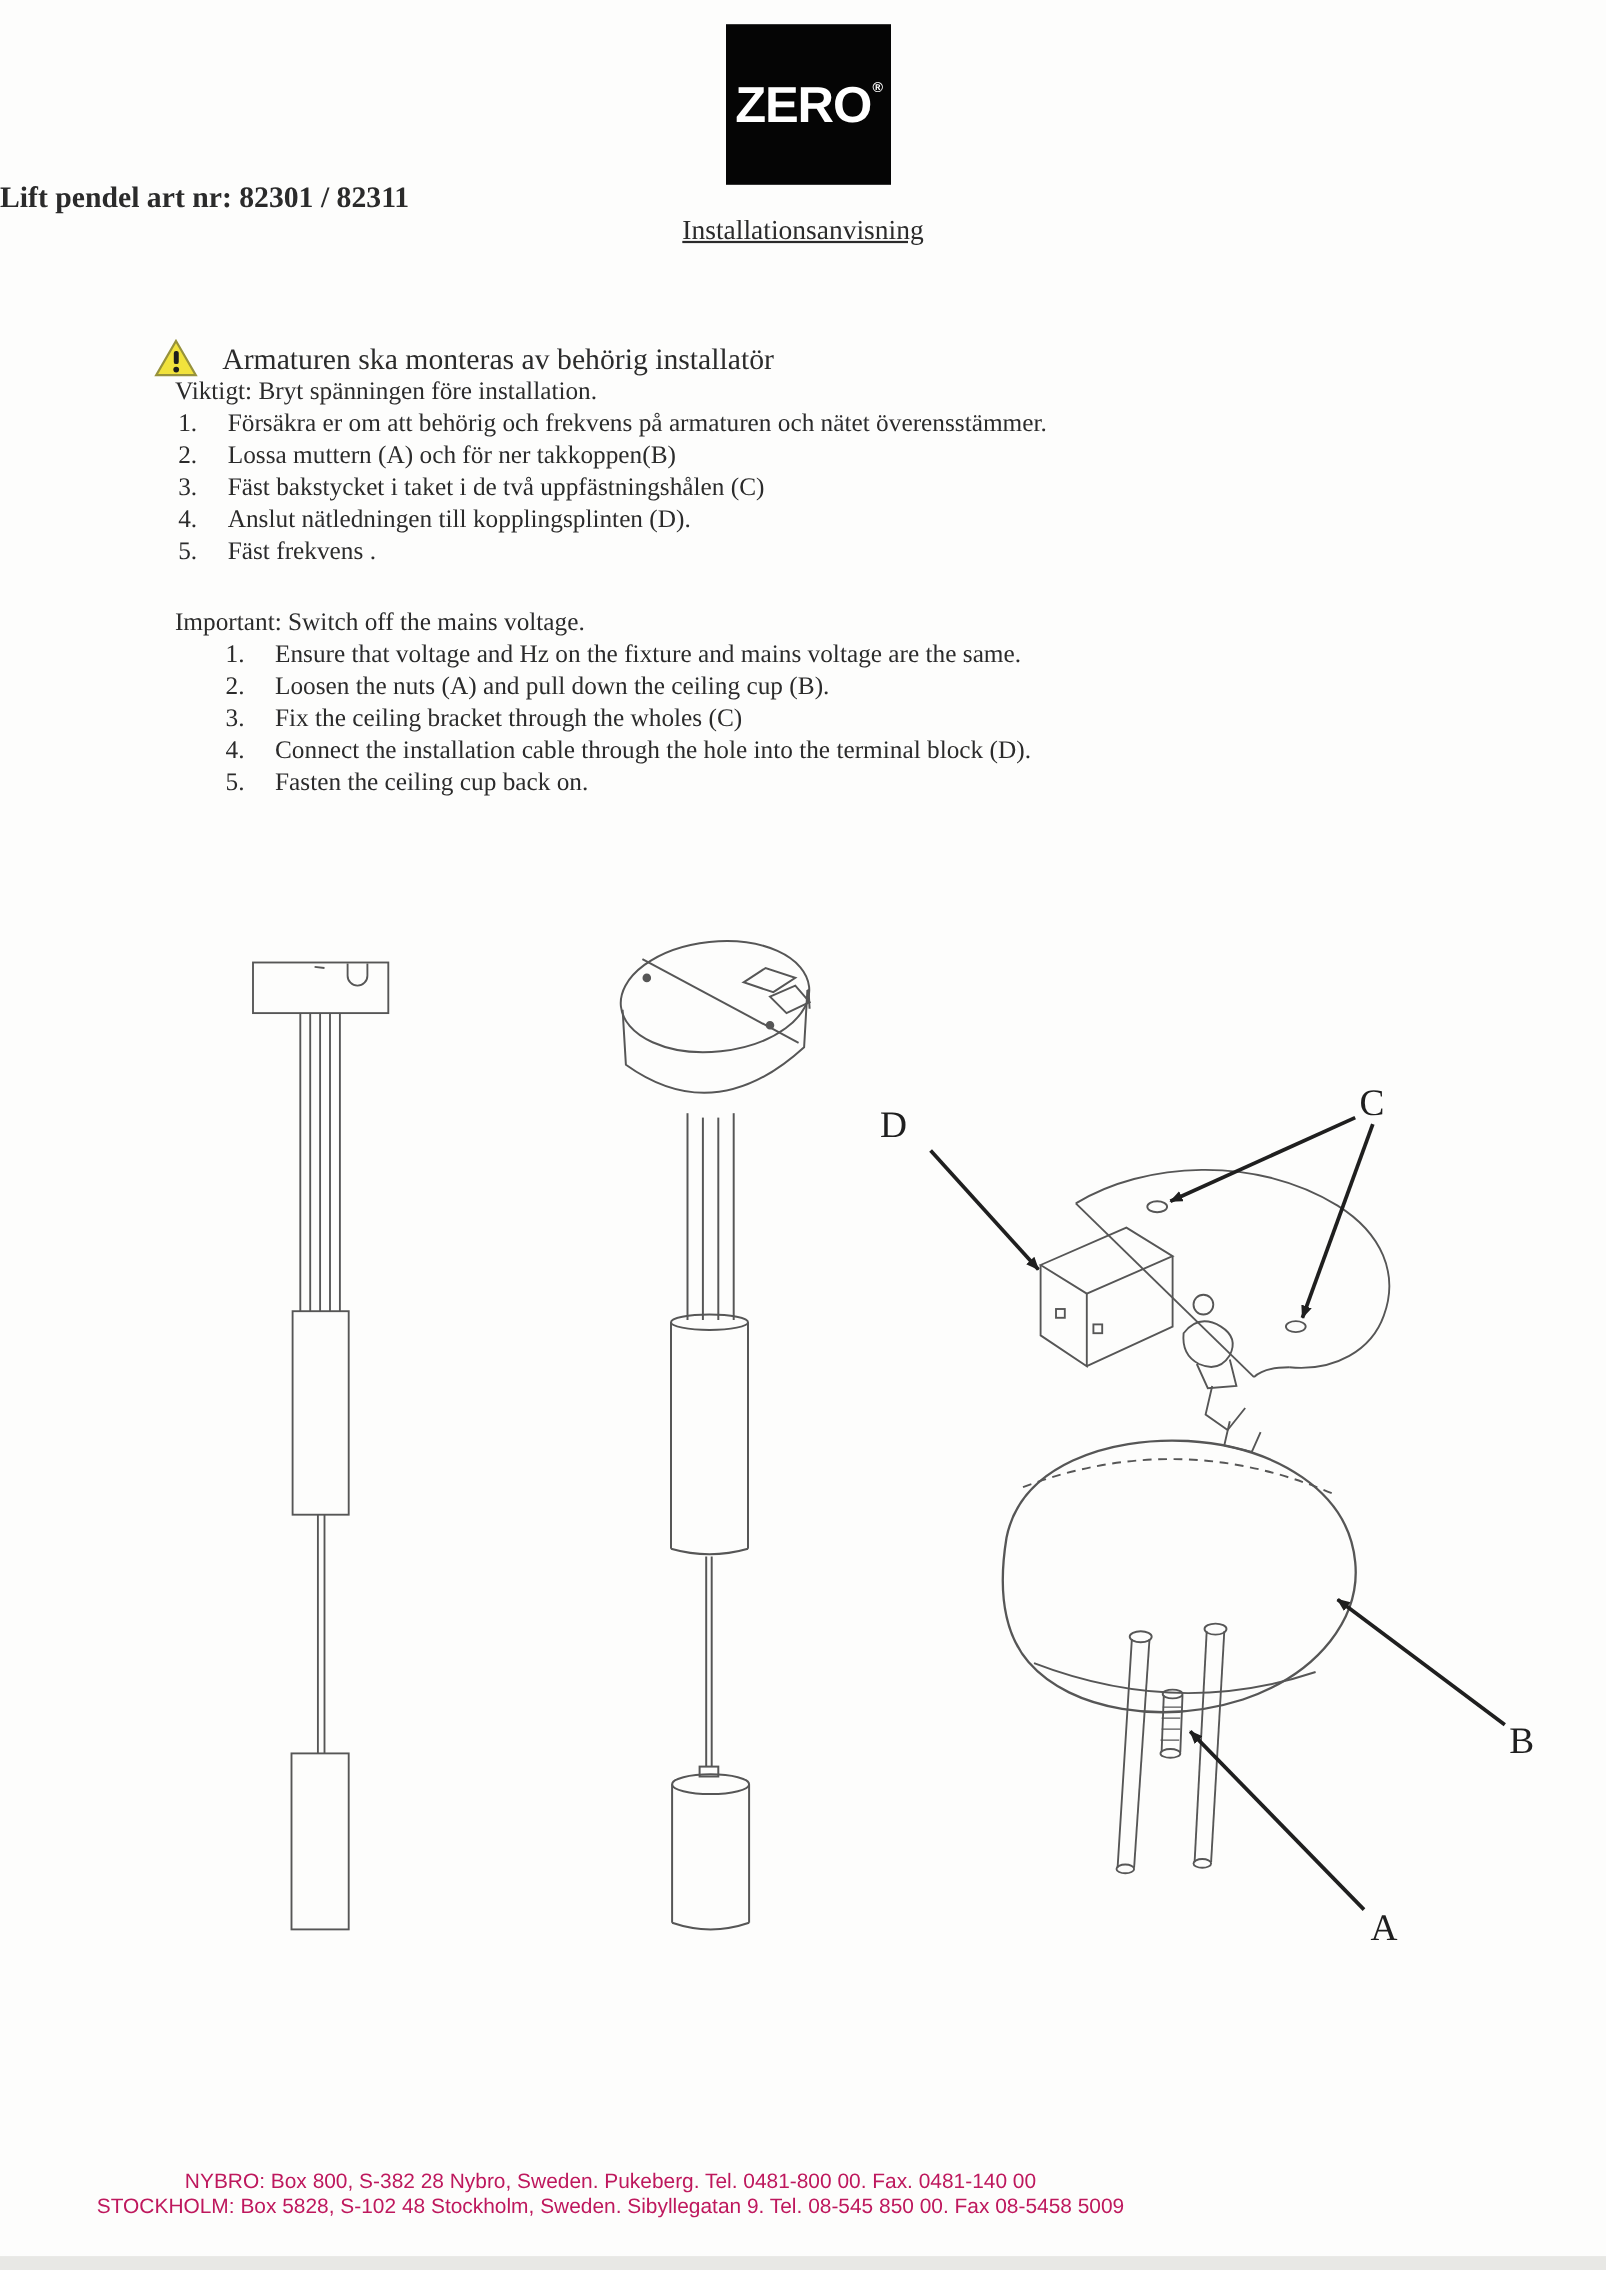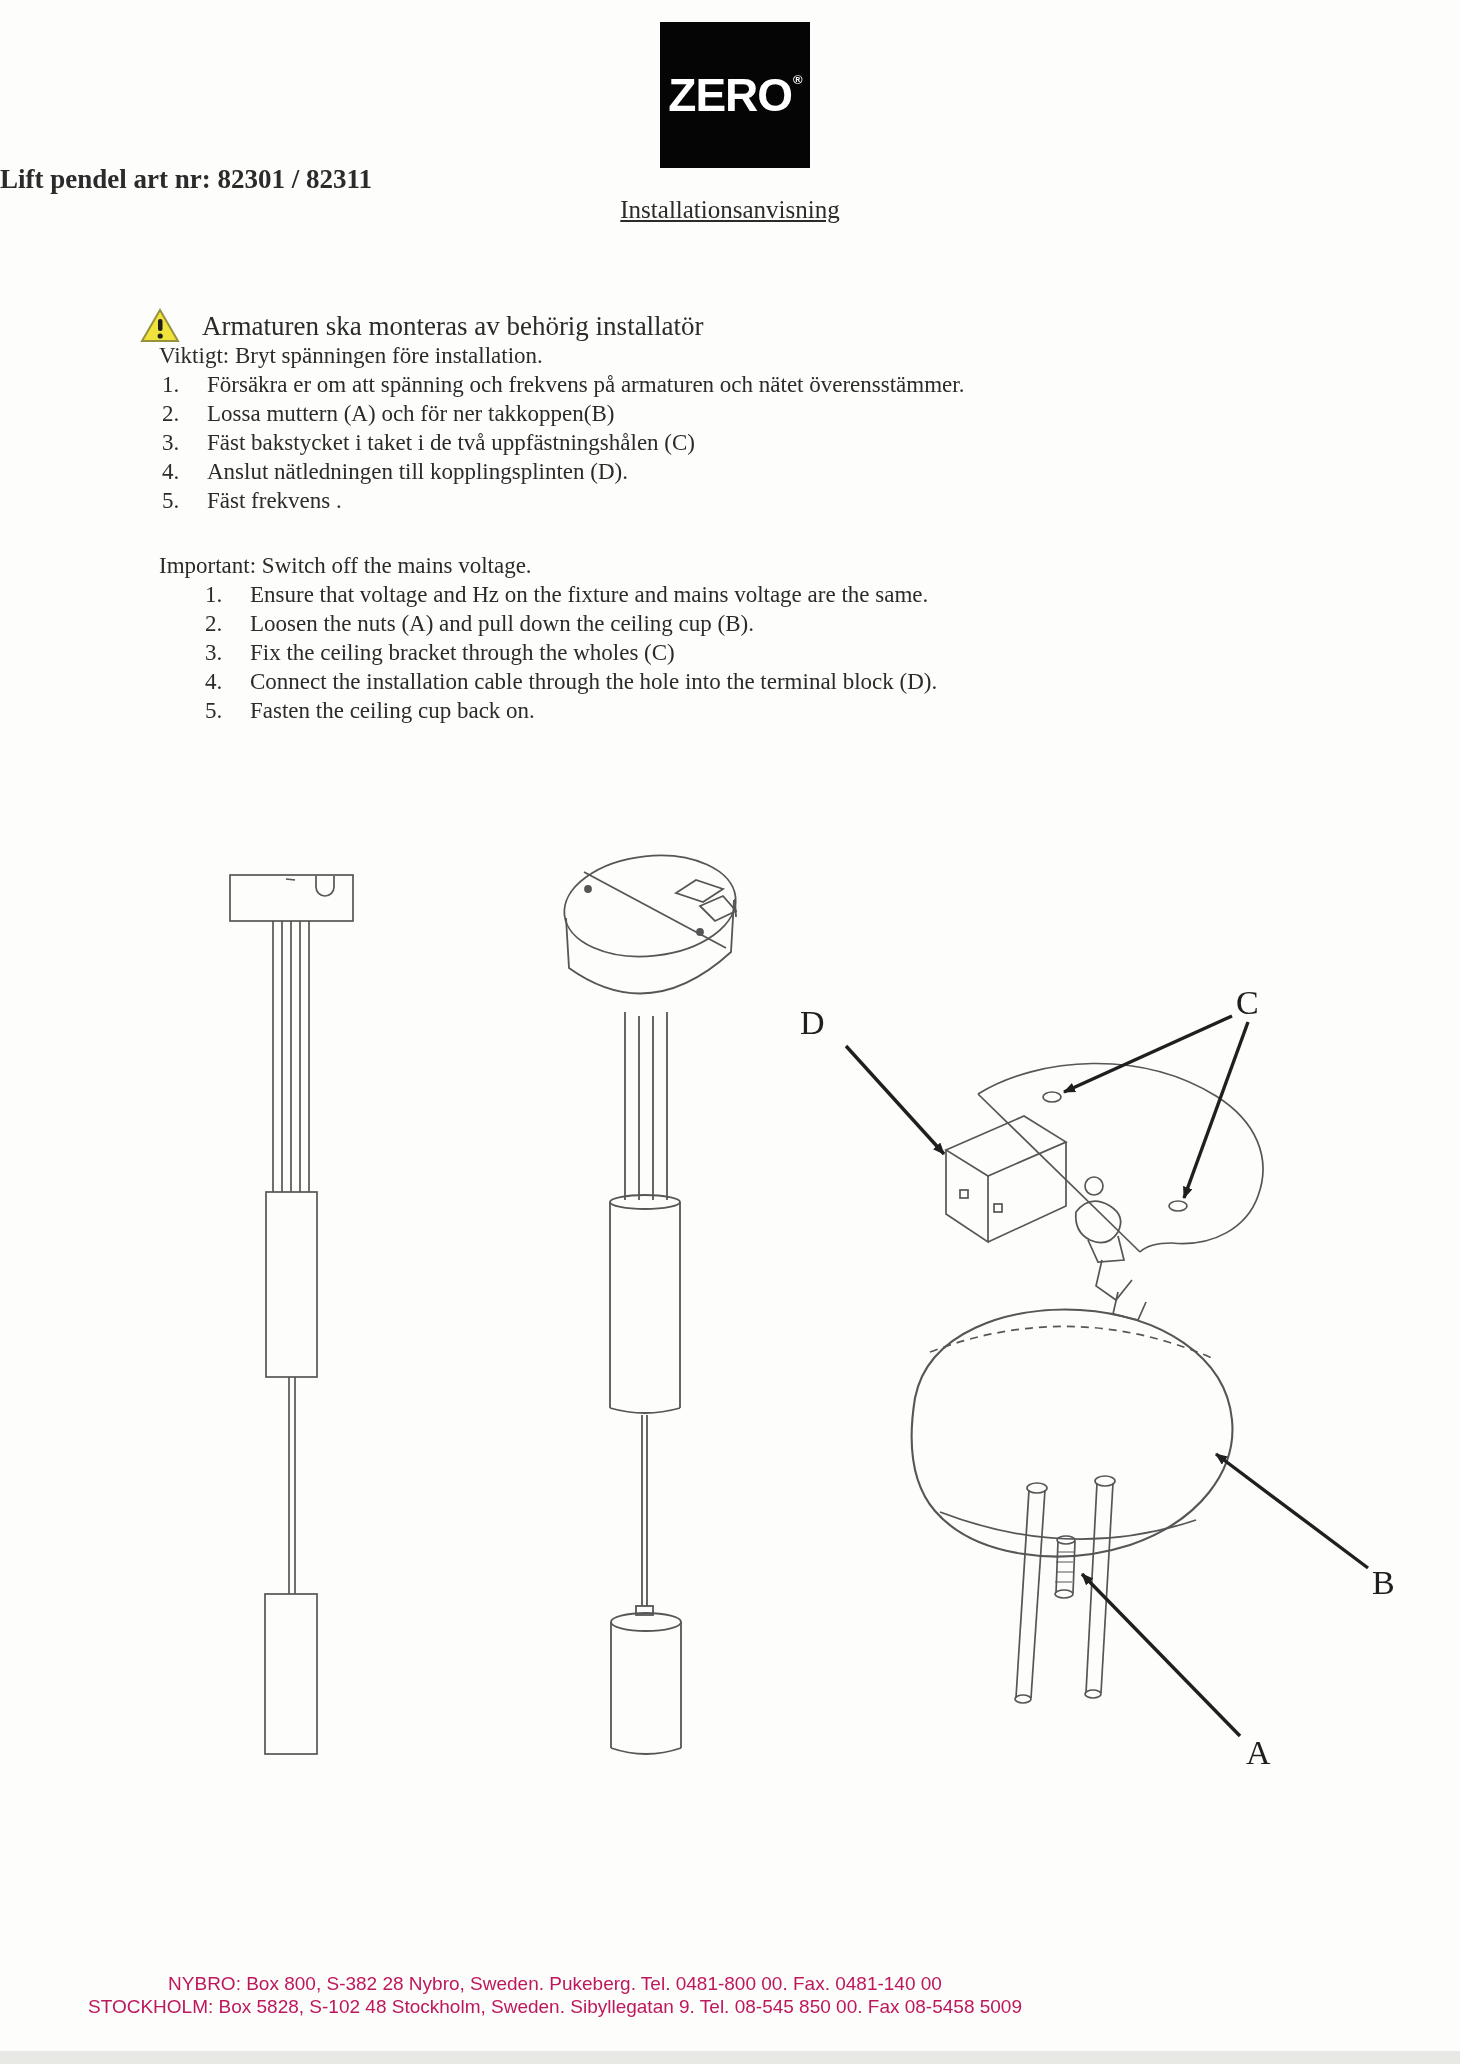--- a/index.html
+++ b/index.html
@@ -75,21 +75,21 @@
       <circle cx="20.2" cy="28" r="2.6" fill="#1d1d1d"></circle>
     </svg>
     <span class="wtext">Armaturen ska monteras av behörig installatör</span>
   </div>
 
   <div class="sec sec-sv">
     <div class="hd">Viktigt: Bryt spänningen före installation.</div>
     <ol class="plain">
       <li>
           <span class="num">1.</span>
-          <span class="txt">Försäkra er om att spänning och frekvens på armaturen och nätet överensstämmer.</span>
+          <span class="txt">Försäkra er om att behörig och frekvens på armaturen och nätet överensstämmer.</span>
         </li>
       <li>
           <span class="num">2.</span>
           <span class="txt">Lossa muttern (A) och för ner takkoppen(B)</span>
         </li>
       <li>
           <span class="num">3.</span>
           <span class="txt">Fäst bakstycket i taket i de två uppfästningshålen (C)</span>
         </li>
       <li>

